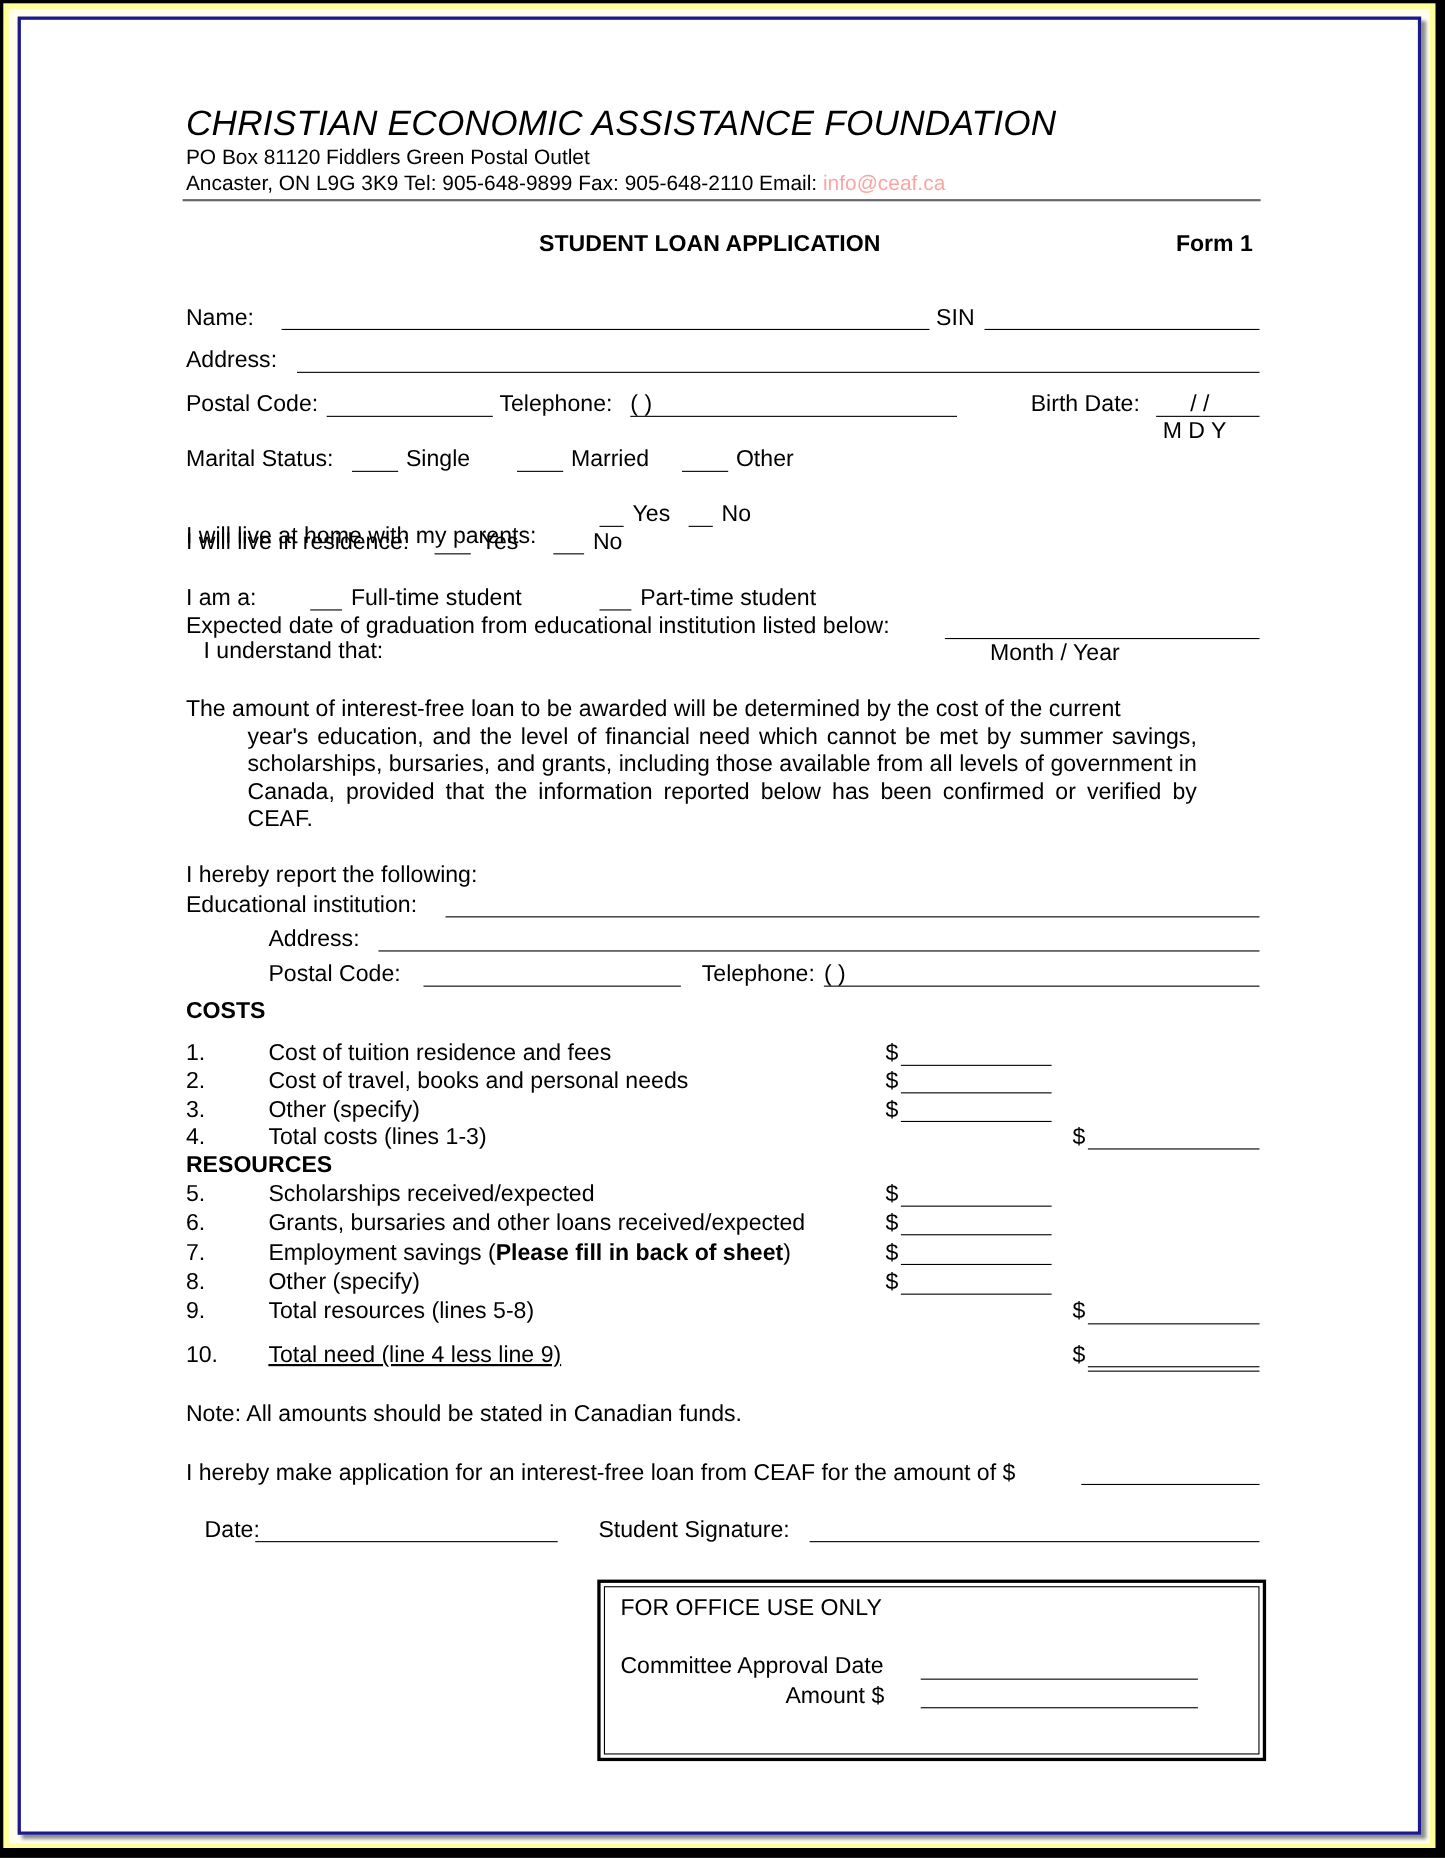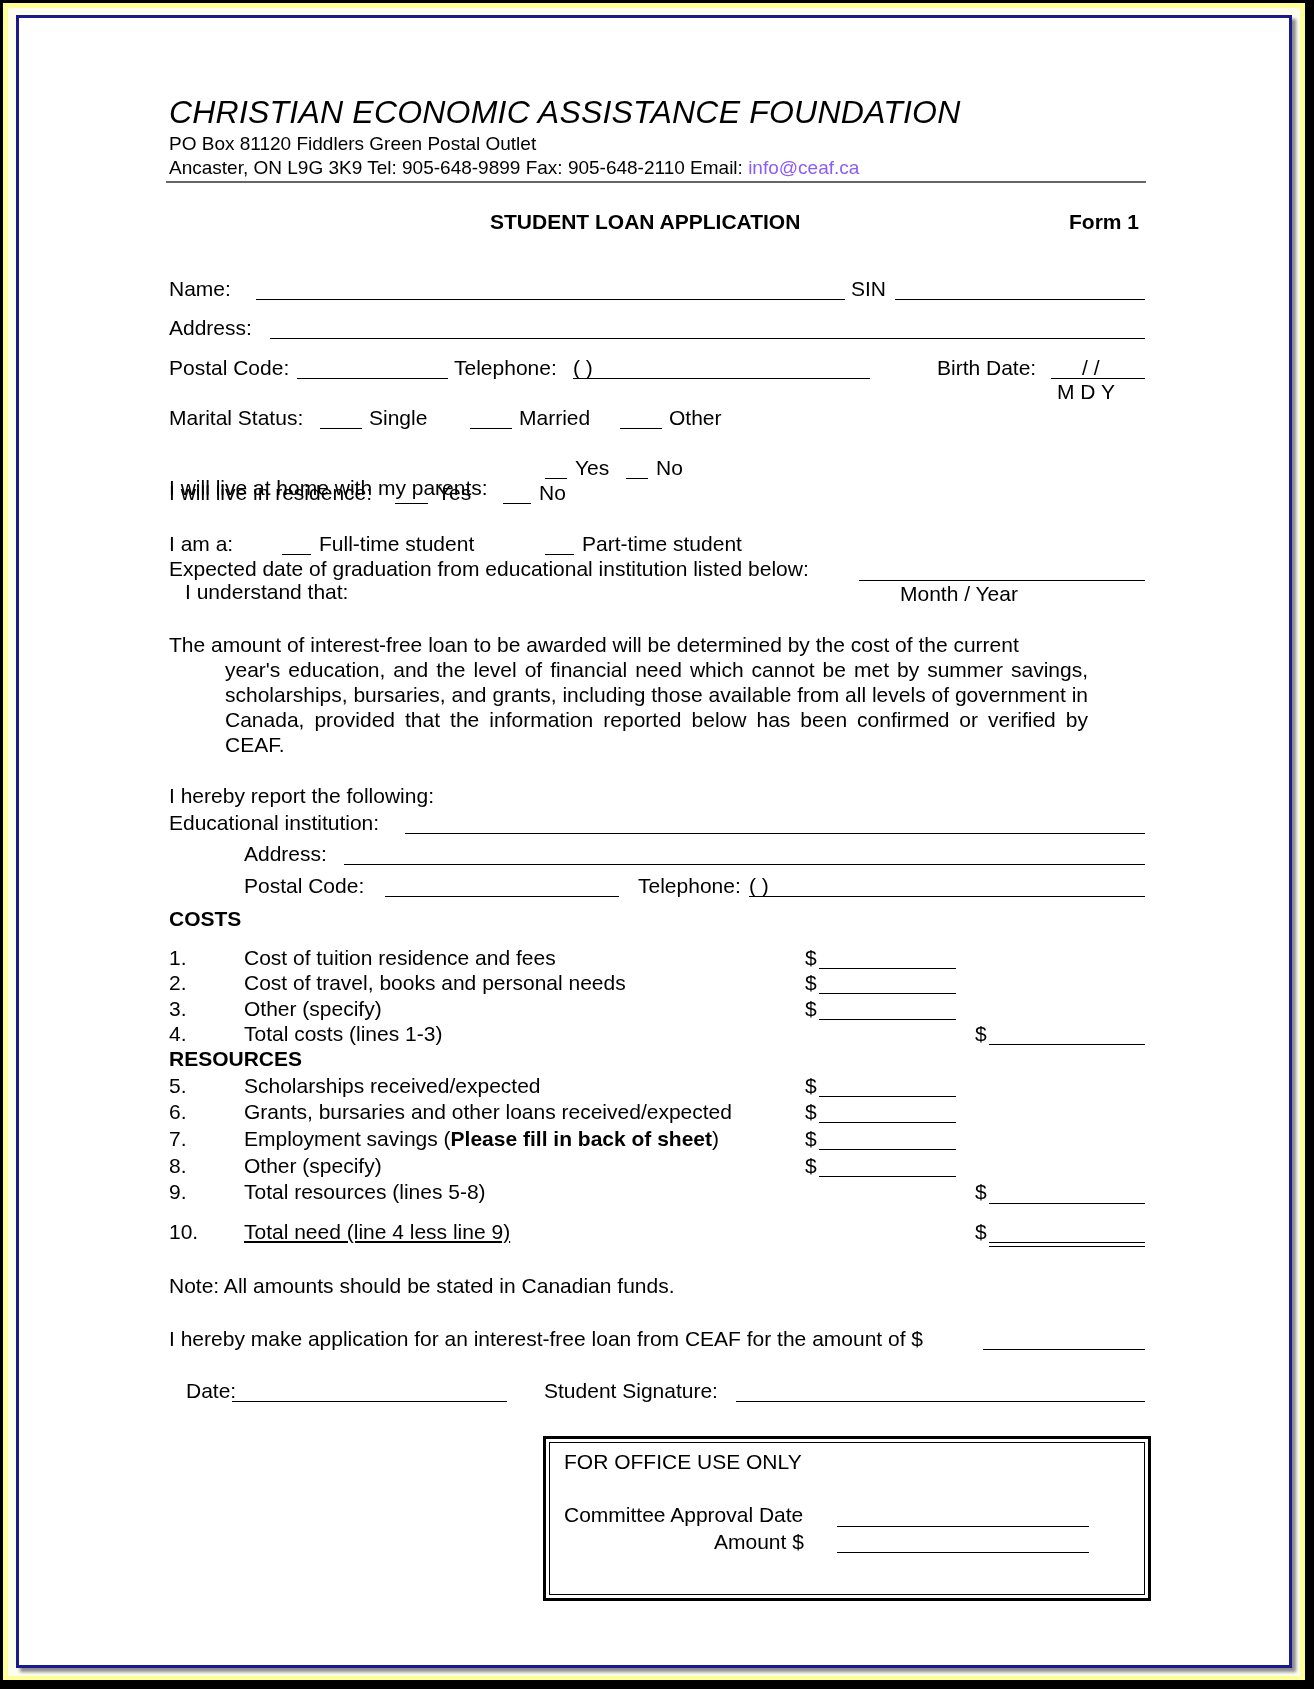--- a/index.html
+++ b/index.html
@@ -24,21 +24,21 @@
       border: 3px solid #1a1a8c;
       box-sizing: border-box;
       background: #fff;
       box-shadow: 4px 4px 3px #8c8c8c;
     }
     .page { position: absolute; left: 0; top: 0; width: 1314px; height: 1689px; }
     .abs { position: absolute; white-space: nowrap; }
     .txt { font-size: 21px; line-height: 24px; }
     .org-title { font-size: 32px; font-style: italic; letter-spacing: 0.2px; }
     .addr { font-size: 19px; line-height: 22px; }
-    .email { color: #8b5cf6; }
+    .email { color: #fca5a5; }
     .hr { position: absolute; height: 0; border-top: 2px solid #666; }
     .bold { font-weight: bold; }
     .h-title { font-size: 21px; font-weight: bold; }
     .line { position: absolute; height: 0; border-top: 1.5px solid #000; }
     .line-dbl { position: absolute; height: 3px; border-top: 1.5px solid #000; border-bottom: 1.5px solid #000; }
     .para { font-size: 21px; line-height: 25px; text-align: justify; white-space: normal; }
     .office-box {
       position: absolute; left: 543px; top: 1436px; width: 608px; height: 165px;
       border: 3px solid #000; box-sizing: border-box;
     }

